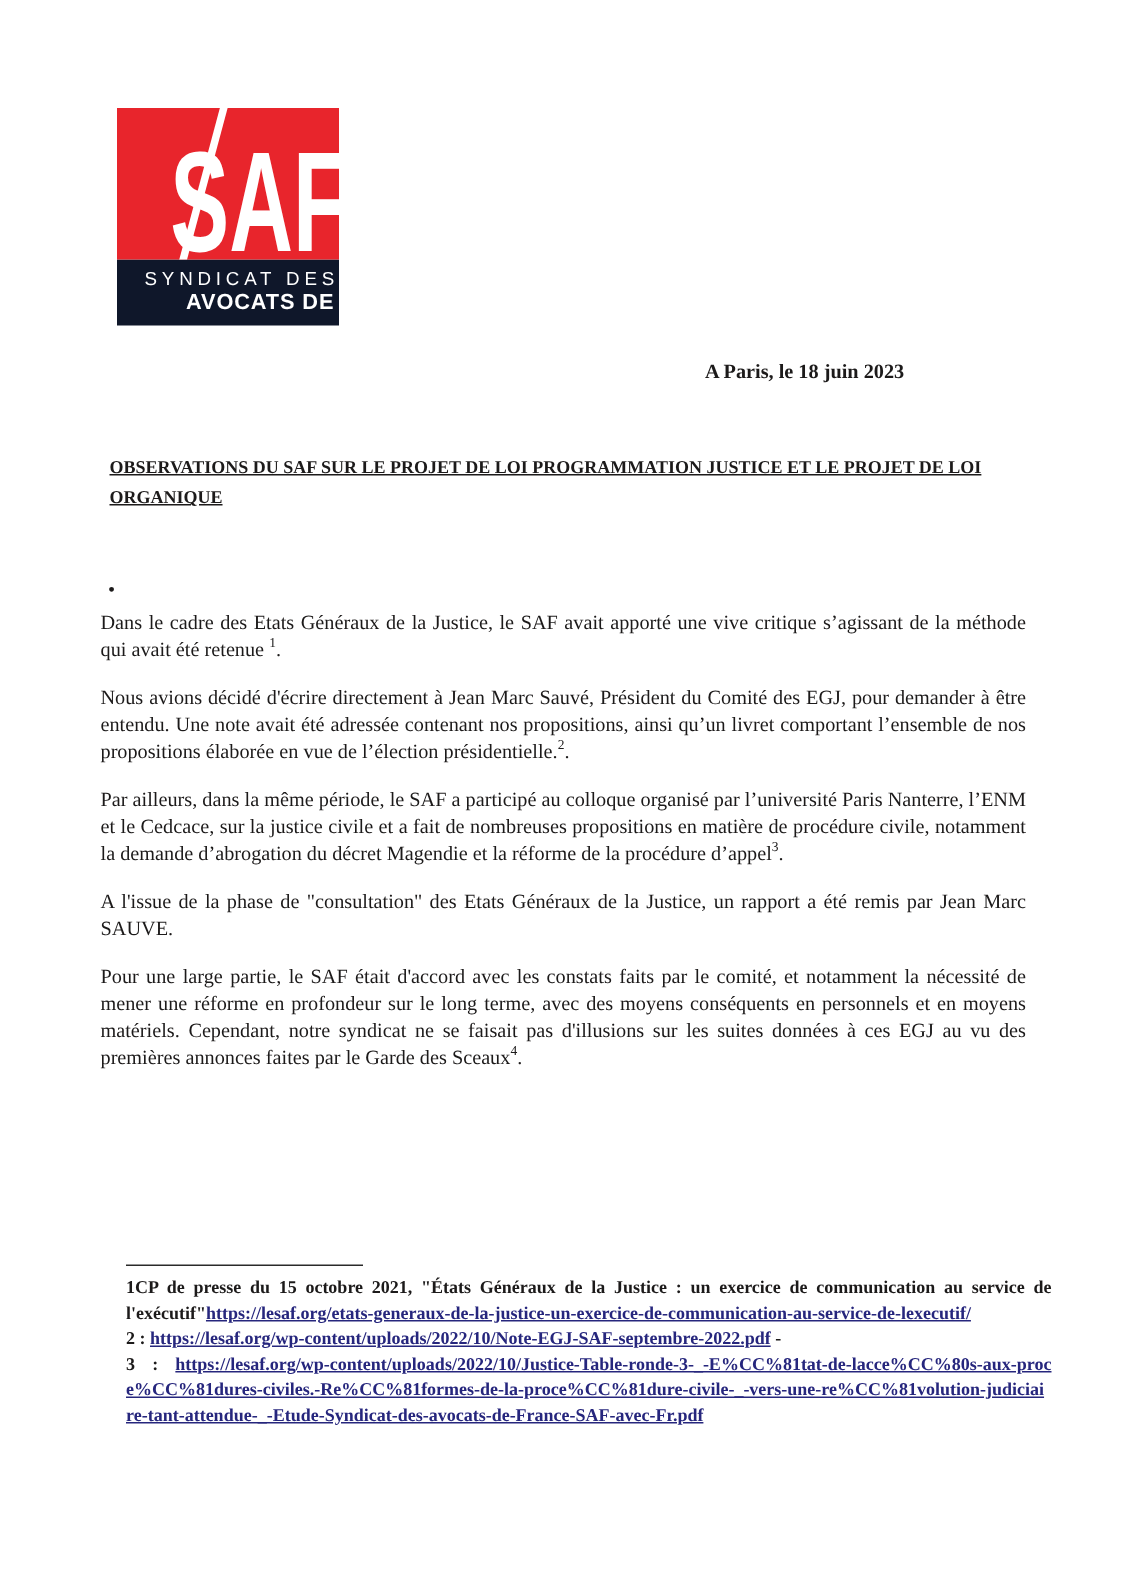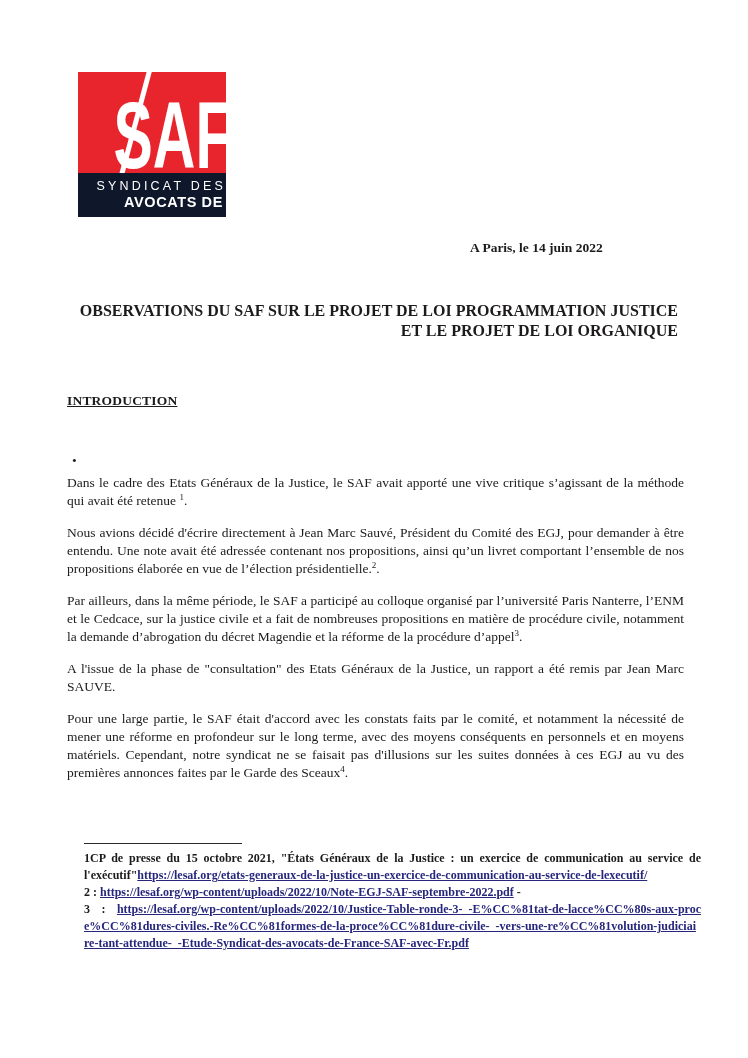--- a/index.html
+++ b/index.html
@@ -39,21 +39,21 @@
   .logo-sub2 { font-size:14.5px; font-weight:bold; letter-spacing:0.6px; line-height:17px; white-space:nowrap;margin-left:46px; }
 
   
   .content { position:absolute; left:67px; top:240px; width:617px; }
 
   .dateline {
     margin-left:403px; font-weight:bold; font-size:13.5px; white-space:nowrap;
   }
   .doc-title {
     margin:45px 6px 0 6px;
-    text-align:right; font-weight:bold; font-size:16px; line-height:20px;
+    text-align:left; font-weight:bold; font-size:12px; line-height:20px;text-decoration:underline;
   }
   .intro-heading {
     margin-top:52px; font-weight:bold; font-size:13.5px;
     text-decoration:underline; letter-spacing:0.2px;
   }
   .bullet-row { margin-top:44px; display:flex; padding-left:5px; }
   .bullet-marker { width:46px; font-size:13.5px; }
   .bullet-label { font-weight:bold; font-size:13.5px; text-decoration:underline; }
 
   .body-para {
@@ -82,25 +82,24 @@
       <span class="logo-slash"></span>
     </div>
     <div class="logo-black">
       <div class="logo-sub1">SYNDICAT DES</div>
       <div class="logo-sub2">AVOCATS DE FRANCE</div>
     </div>
   </div>
 
   <div class="content">
 
-    <div class="dateline">A Paris, le 14 juin 2022</div>
+    <div class="dateline">A Paris, le 18 juin 2023</div>
 
     <div class="doc-title">OBSERVATIONS DU SAF SUR LE PROJET DE LOI PROGRAMMATION JUSTICE ET LE PROJET DE LOI ORGANIQUE</div>
 
-    <div class="intro-heading">INTRODUCTION</div>
 
     <div class="bullet-row">
       <span class="bullet-marker">•</span>
     </div>
 
     <p class="body-para first"><span>Dans le cadre des Etats Généraux de la Justice, le SAF avait apporté une vive critique s’agissant de la méthode qui avait été retenue </span><sup class="fnref">1</sup><span>.</span></p>
 
     <p class="body-para"><span>Nous avions décidé d'écrire directement à Jean Marc Sauvé, Président du Comité des EGJ, pour demander à être entendu.  Une note avait été adressée contenant nos propositions, ainsi qu’un livret comportant l’ensemble de nos propositions élaborée en vue de l’élection présidentielle.</span><sup class="fnref">2</sup><span>.</span></p>
 
     <p class="body-para"><span>Par ailleurs, dans la même période, le SAF a participé au colloque organisé par l’université Paris Nanterre, l’ENM et le Cedcace, sur la justice civile et a fait de nombreuses propositions en matière de procédure civile, notamment la demande d’abrogation du décret Magendie et la réforme de la procédure d’appel</span><sup class="fnref">3</sup><span>.</span></p>

